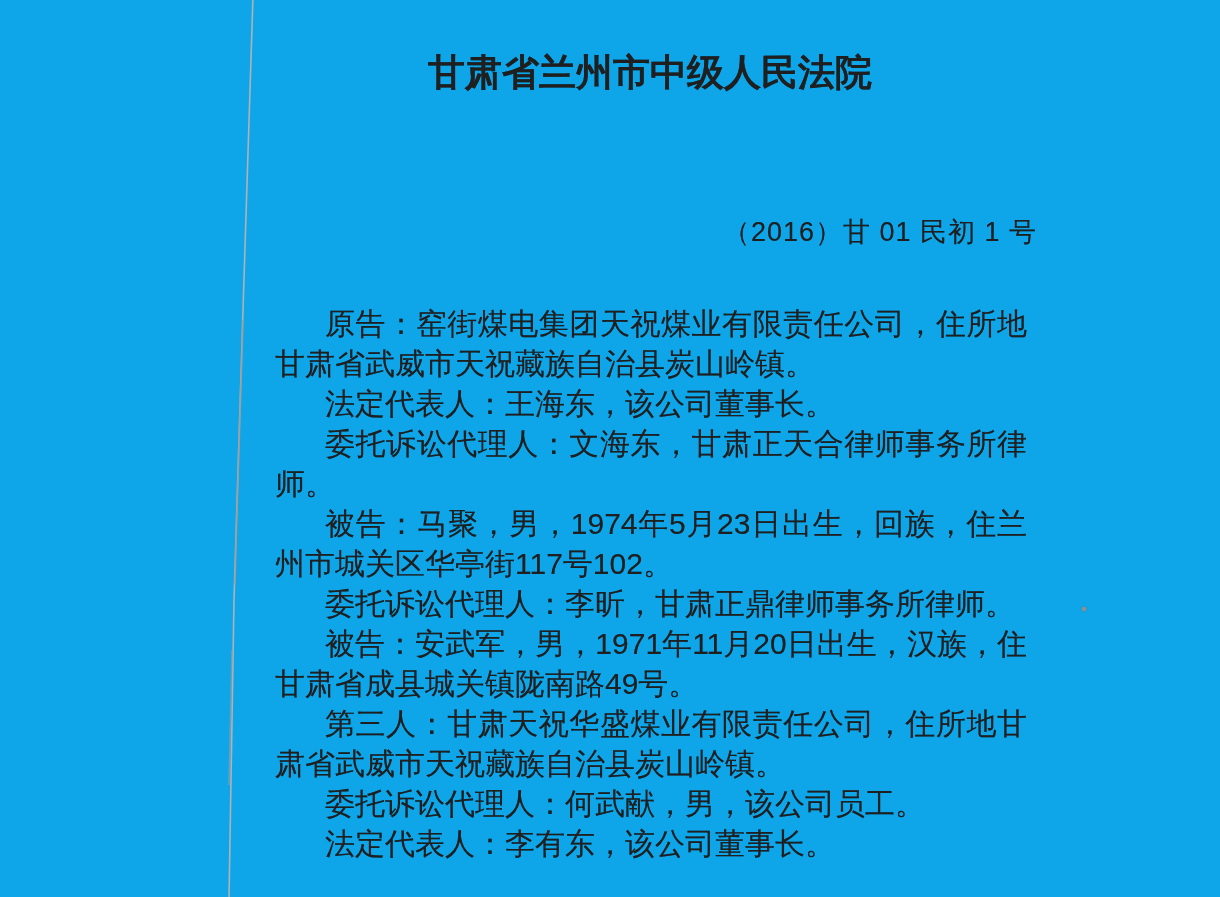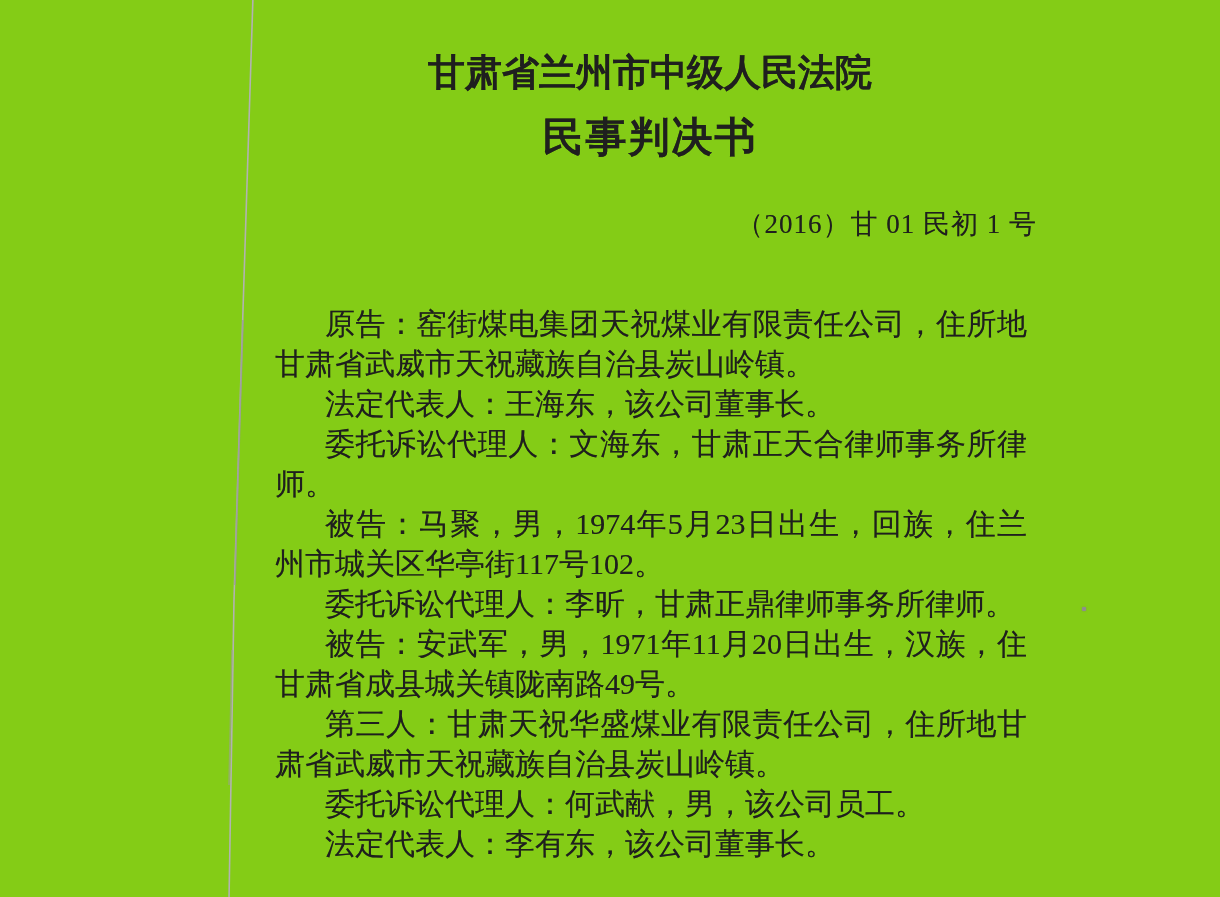--- a/index.html
+++ b/index.html
@@ -4,23 +4,23 @@
 <style>
   html, body {
     margin: 0;
     padding: 0;
     background: #ffffff;
   }
   .page {
     position: relative;
     width: 1220px;
     height: 897px;
-    background: #84cc16;
+    background: #0ea5e9;
     overflow: hidden;
-    font-family: Liberation Serif, serif;
+    font-family: Liberation Sans, sans-serif;
     color: #1f1f1f;
   }
   
   .fold-line-svg {
     position: absolute;
     left: 0;
     top: 0;
     width: 1220px;
     height: 897px;
     pointer-events: none;
@@ -55,21 +55,21 @@
     width: 880px;
     text-align: center;
     font-size: 41px;
     font-weight: bold;
     letter-spacing: 2px;
     white-space: nowrap;
     text-shadow: 0 0 0.6px rgba(0,0,0,0.55);
   }
   .case-number {
     position: absolute;
-    top: 206px;
+    top: 214px;
     right: 183px;
     font-size: 27px;
     letter-spacing: 1px;
     white-space: nowrap;
     text-shadow: 0 0 0.4px rgba(0,0,0,0.4);
   }
   
   .doc-body {
     position: absolute;
     left: 275px;
@@ -95,21 +95,20 @@
   <svg class="fold-line-svg" viewBox="0 0 1220 897" aria-hidden="true">
     <path d="M 253,-4 C 249,110 246,210 243,310 C 240,430 236,520 234,600 C 232,700 230,800 229,900" fill="none" stroke="#b2b2b2" stroke-width="1.6"></path>
     <path d="M 243,320 C 240,420 237,500 235,585" fill="none" stroke="#989898" stroke-width="1.8" opacity="0.7"></path>
     <path d="M 232,650 C 231,700 230,740 229,785" fill="none" stroke="#9f9f9f" stroke-width="1.6" opacity="0.6"></path>
   </svg>
 
   <div class="speck"></div>
 
   <div class="court-title">甘肃省兰州市中级人民法院</div>
 
-  <div class="doc-type-title">民事判决书</div>
 
   <div class="case-number">（2016）甘 01 民初 1 号</div>
 
   <div class="doc-body">
 
   <p>原告：窑街煤电集团天祝煤业有限责任公司，住所地甘肃省武威市天祝藏族自治县炭山岭镇。</p>
       <p>法定代表人：王海东，该公司董事长。</p>
       <p>委托诉讼代理人：文海东，甘肃正天合律师事务所律师。</p>
       <p>被告：马聚，男，1974年5月23日出生，回族，住兰州市城关区华亭街117号102。</p>
       <p>委托诉讼代理人：李昕，甘肃正鼎律师事务所律师。</p>

